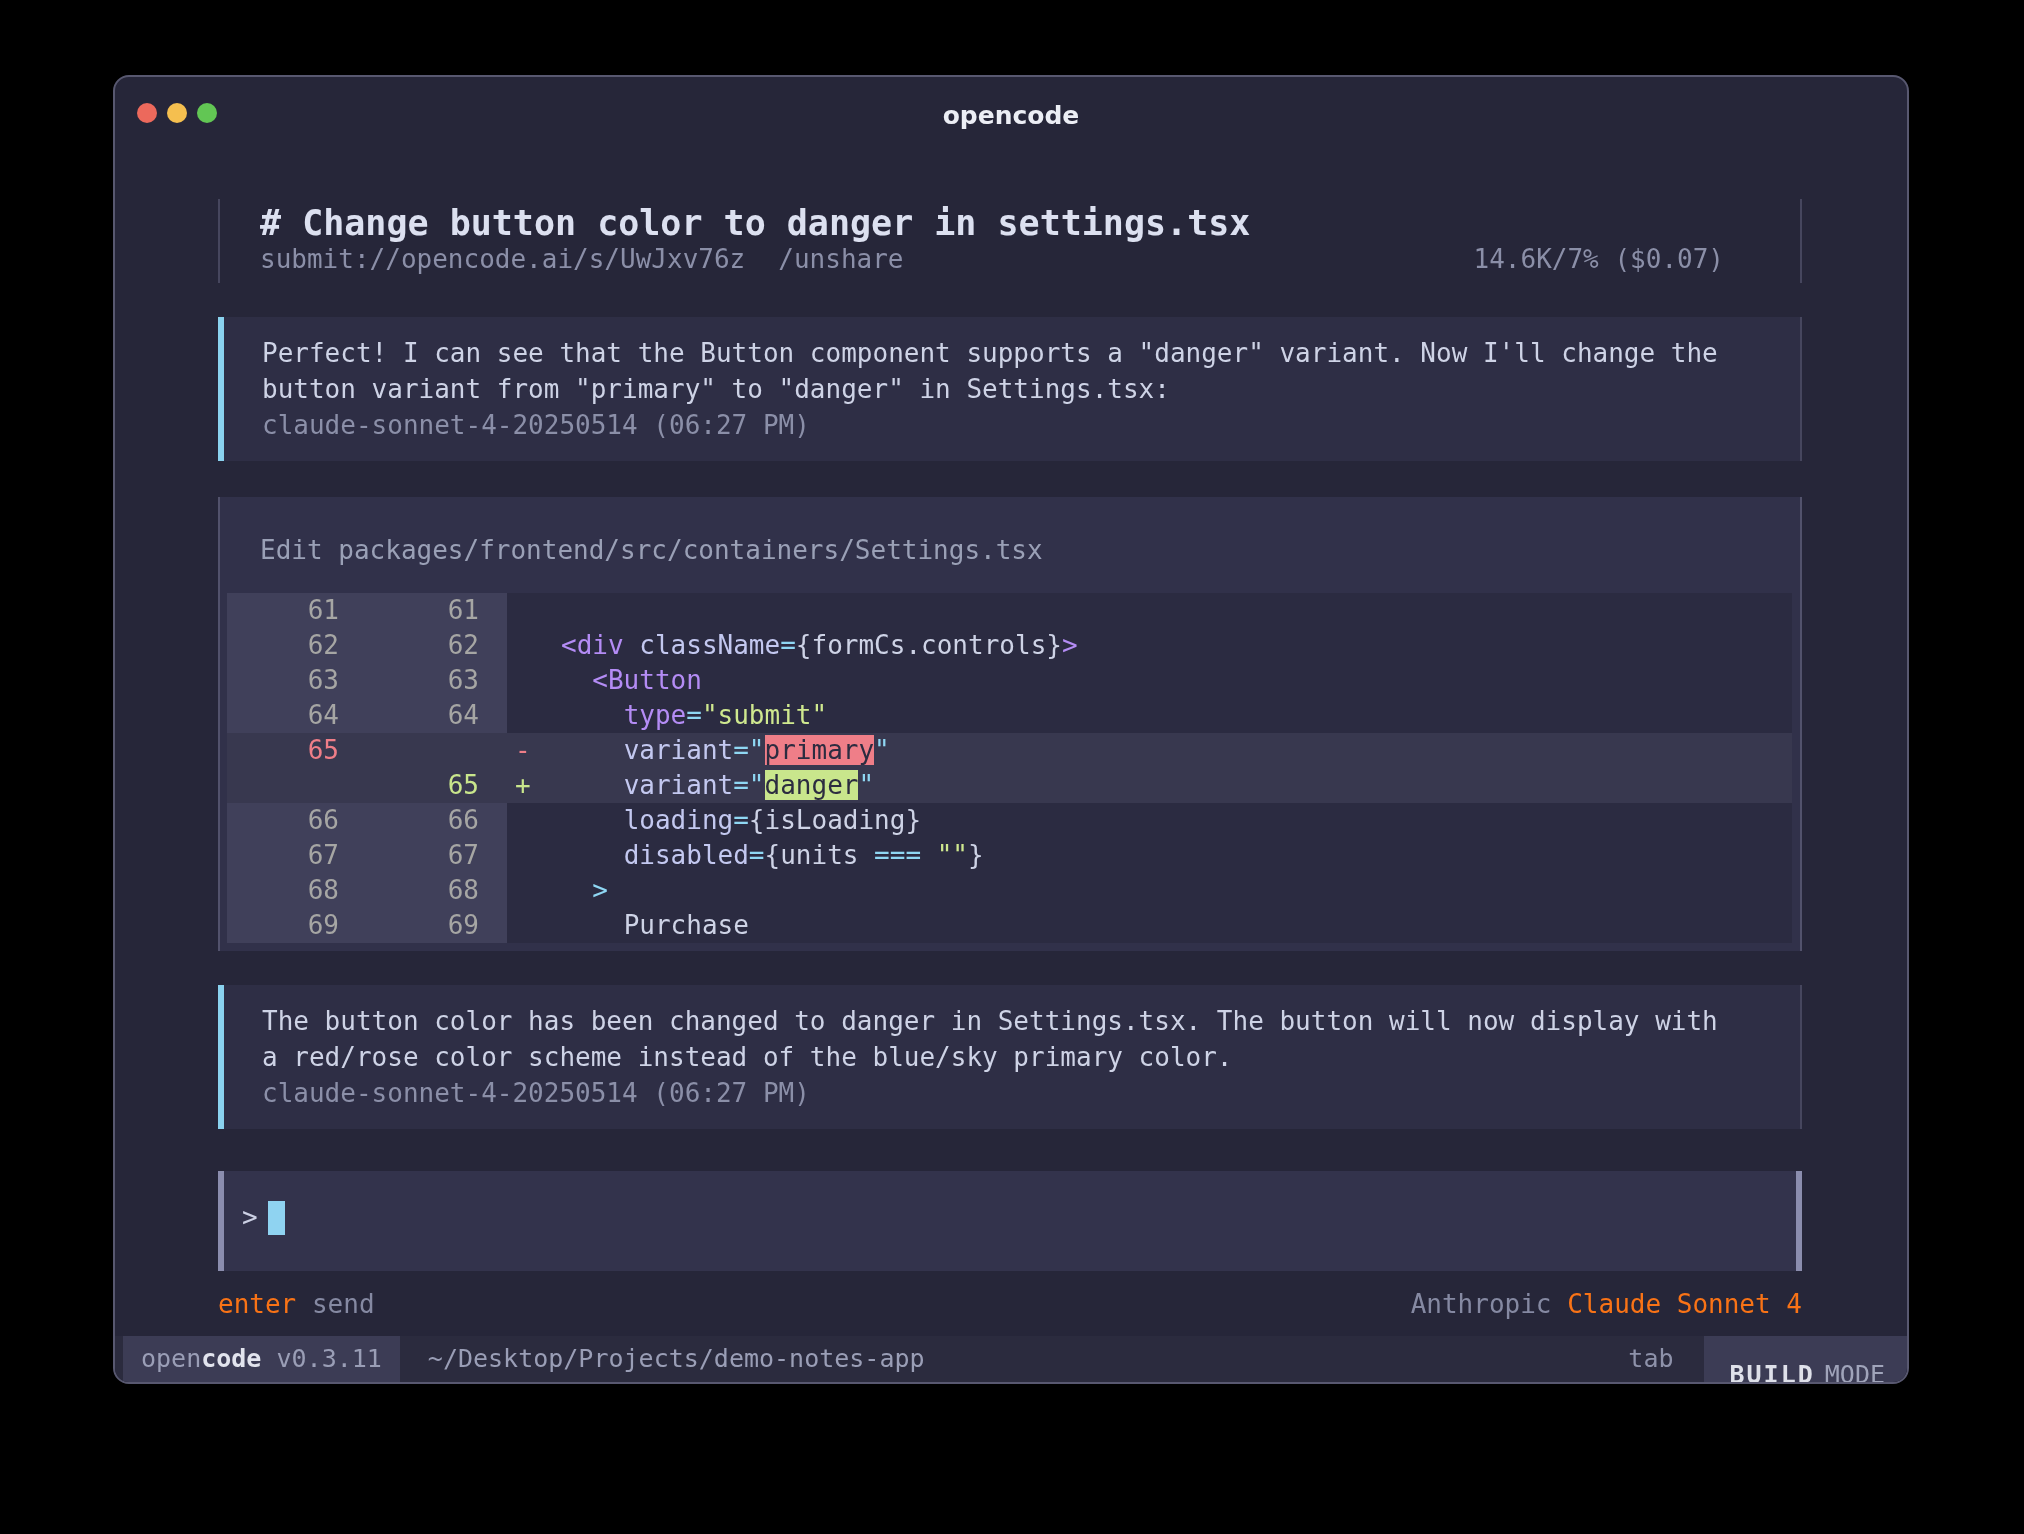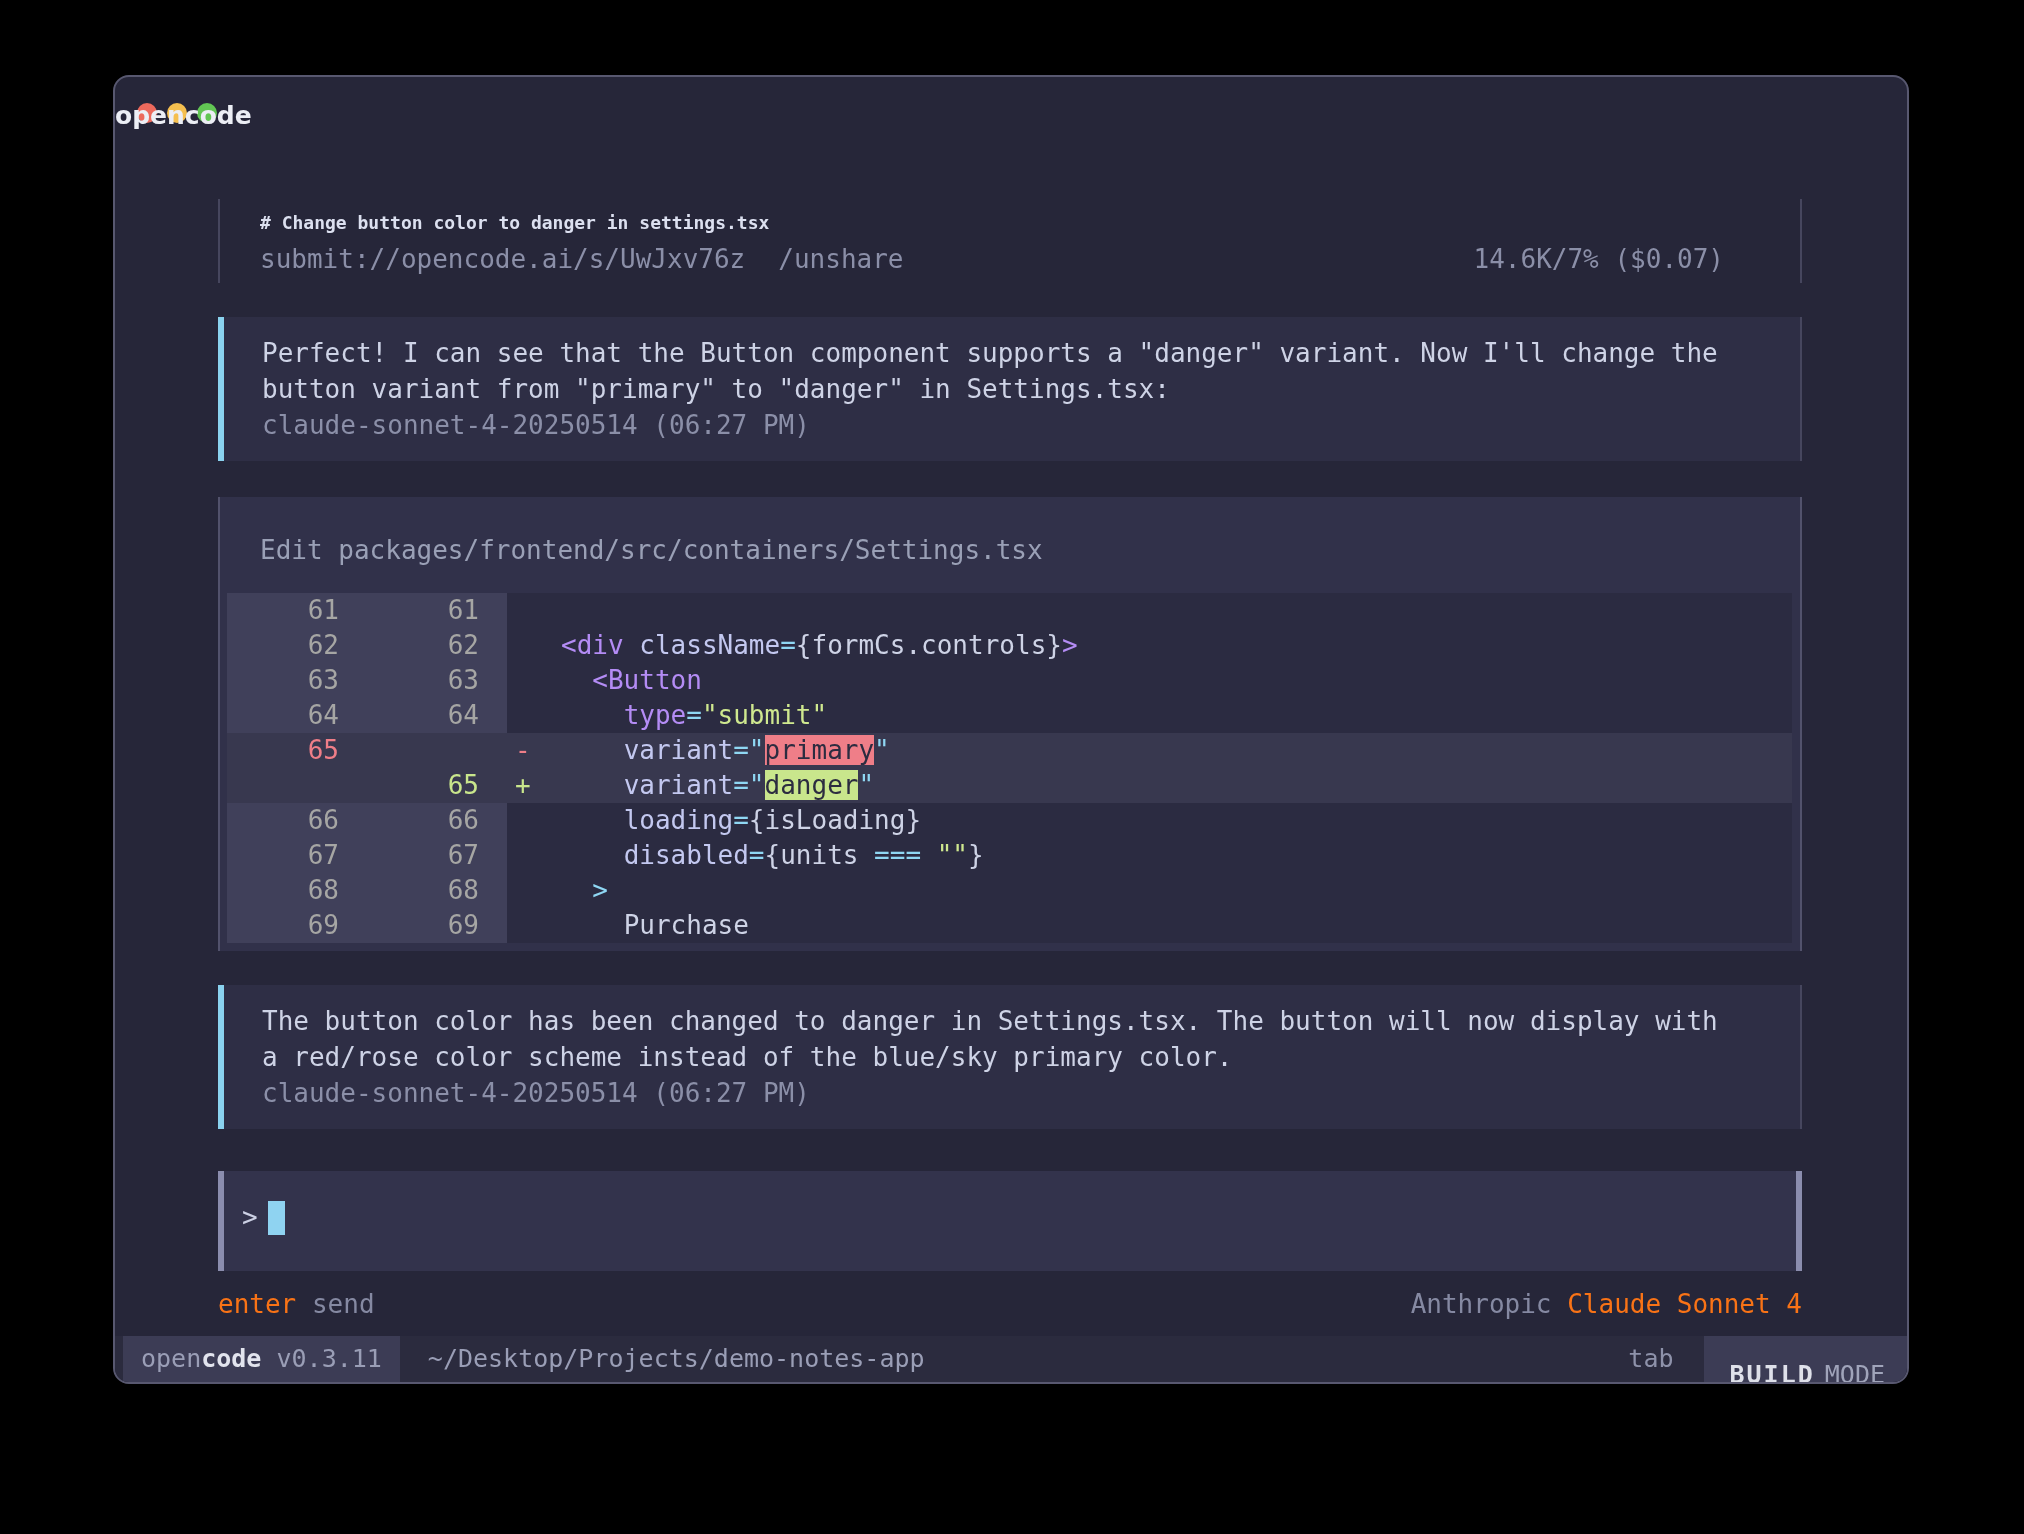--- a/index.html
+++ b/index.html
@@ -7,29 +7,29 @@
   #window{
     position:absolute;left:113px;top:75px;width:1792px;height:1305px;
     background:#262639;border:2px solid #585870;border-radius:16px;
     font-family:"DejaVu Sans Mono",monospace;overflow:hidden;
   }
   
   #titlebar{position:relative;height:72px;}
   .dots{position:absolute;left:22px;top:26px;display:flex;gap:10px;}
   .dot{width:20px;height:20px;border-radius:50%;}
   #win-title{
-    position:absolute;left:0;right:0;top:0;height:72px;line-height:78px;text-align:left;
+    position:absolute;left:0;right:0;top:0;height:72px;line-height:78px;text-align:center;
     font-family:"DejaVu Sans",sans-serif;font-weight:bold;font-size:25px;color:#eceef5;
   }
   
   #content{position:absolute;left:103px;top:72px;width:1584px;}
   .side-borders{border-left:2px solid #46465e;border-right:2px solid #46465e;}
   
   #chat-header{margin-top:50px;padding:6px 40px;}
-  #chat-header .h-title{font-size:18px;font-weight:bold;color:#dce0f0;line-height:36px;}
+  #chat-header .h-title{font-size:35px;font-weight:bold;color:#dce0f0;line-height:36px;}
   #chat-header .h-meta{display:flex;font-size:26px;color:#8b8fa8;line-height:36px;}
   #chat-header .h-unshare{margin-left:33px;color:#8b8fa8;text-decoration:none;}
   #chat-header .h-stats{margin-left:auto;padding-right:36px;}
   
   .msg{
     margin-top:34px;background:#2e2e45;border-left:6px solid #8ad2ef;border-right:2px solid #46465e;
     padding:18px 38px;font-size:26px;line-height:36px;color:#ced3e6;
   }
   .msg .meta{color:#8b8fa8;}
   

